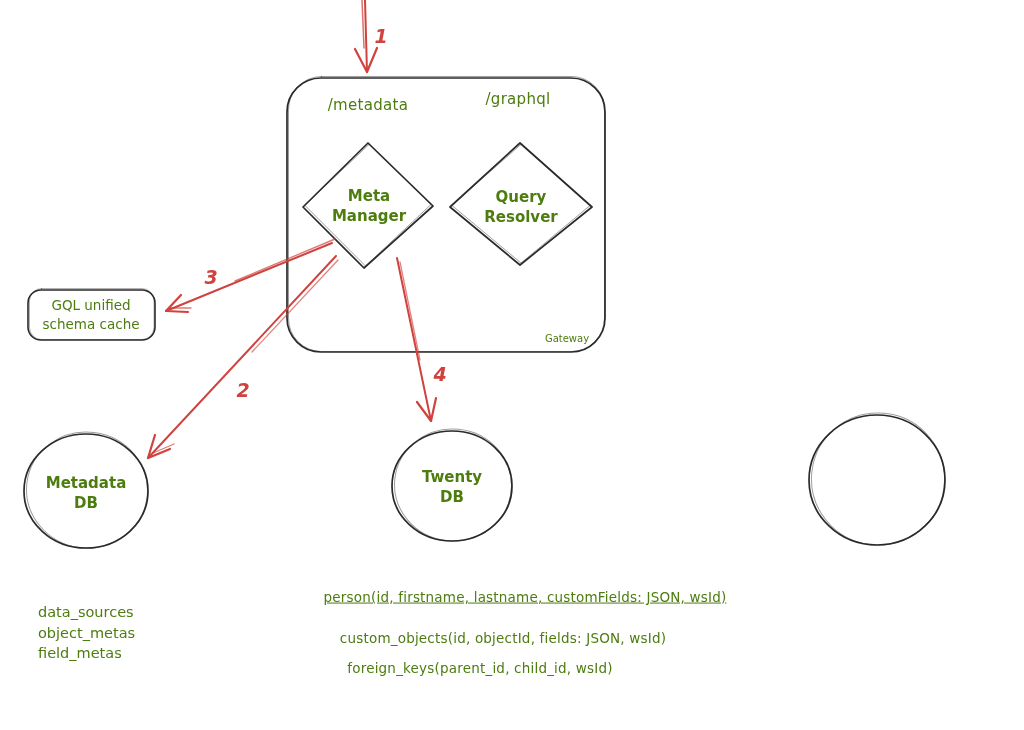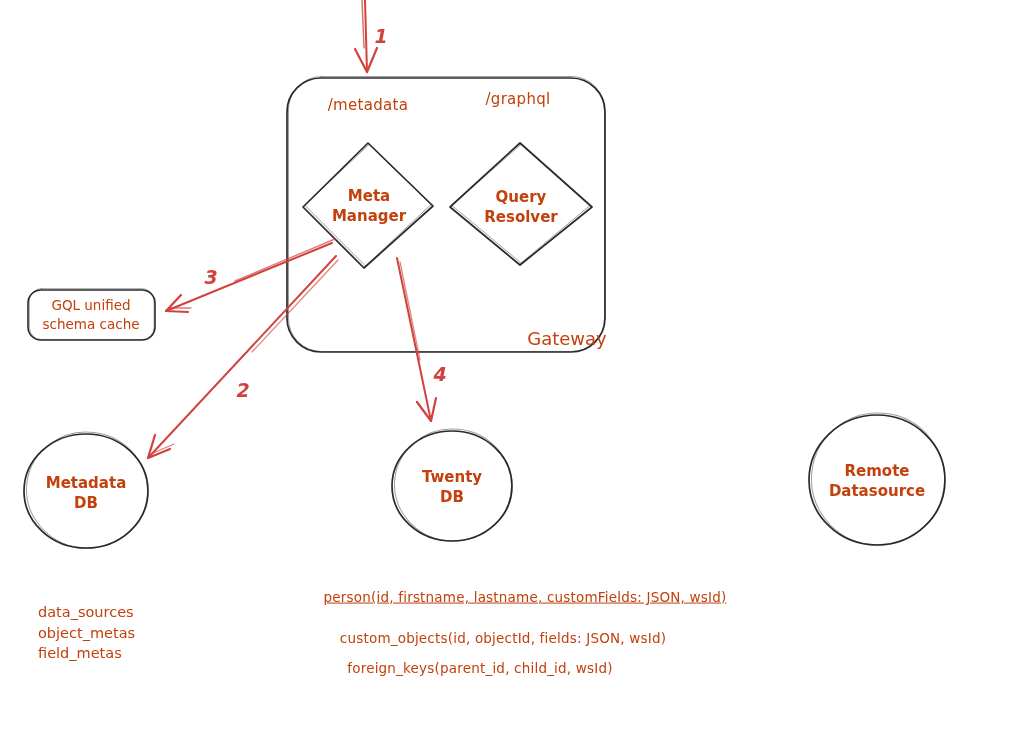--- a/index.html
+++ b/index.html
@@ -18,37 +18,37 @@
   }
   #shapes {
     position: absolute;
     left: 0;
     top: 0;
   }
   .label {
     position: absolute;
     white-space: pre-line;
     line-height: 1.25;
-    color: #c2410c;
+    color: #4d7c0f;
   }
   .centered {
     transform: translate(-50%, -50%);
     text-align: center;
   }
   .endpoint {
     font-size: 15px;
     letter-spacing: 0.3px;
   }
   .node-label {
     font-size: 15px;
     line-height: 1.35;
     font-weight: bold;
   }
   .box-title {
-    font-size: 18px;
+    font-size: 10px;
   }
   .cache-label {
     font-size: 13.5px;
     line-height: 1.4;
   }
   .table-text {
     font-size: 13.5px;
     letter-spacing: 0.2px;
   }
   .table-list {
@@ -151,22 +151,20 @@
 
   <div class="label cache-label centered" style="left:91px; top:315px;">GQL unified
 schema cache</div>
 
   <div class="label node-label centered" style="left:86px; top:493px;">Metadata
 DB</div>
 
   <div class="label node-label centered" style="left:452px; top:487px;">Twenty
 DB</div>
 
-  <div class="label node-label centered" style="left:877px; top:481px;">Remote
-Datasource</div>
 
   <div class="label table-list" style="left:30px; top:602px;margin-left:8px;">data_sources
 object_metas
 field_metas</div>
 
   <div class="label table-text centered" style="left:525px; top:597px;text-decoration:underline;">person(id, firstname, lastname, customFields: JSON, wsId)</div>
 
   <div class="label table-text centered" style="left:503px; top:638px;">custom_objects(id, objectId, fields: JSON, wsId)</div>
 
   <div class="label table-text centered" style="left:480px; top:668px;">foreign_keys(parent_id, child_id, wsId)</div>

